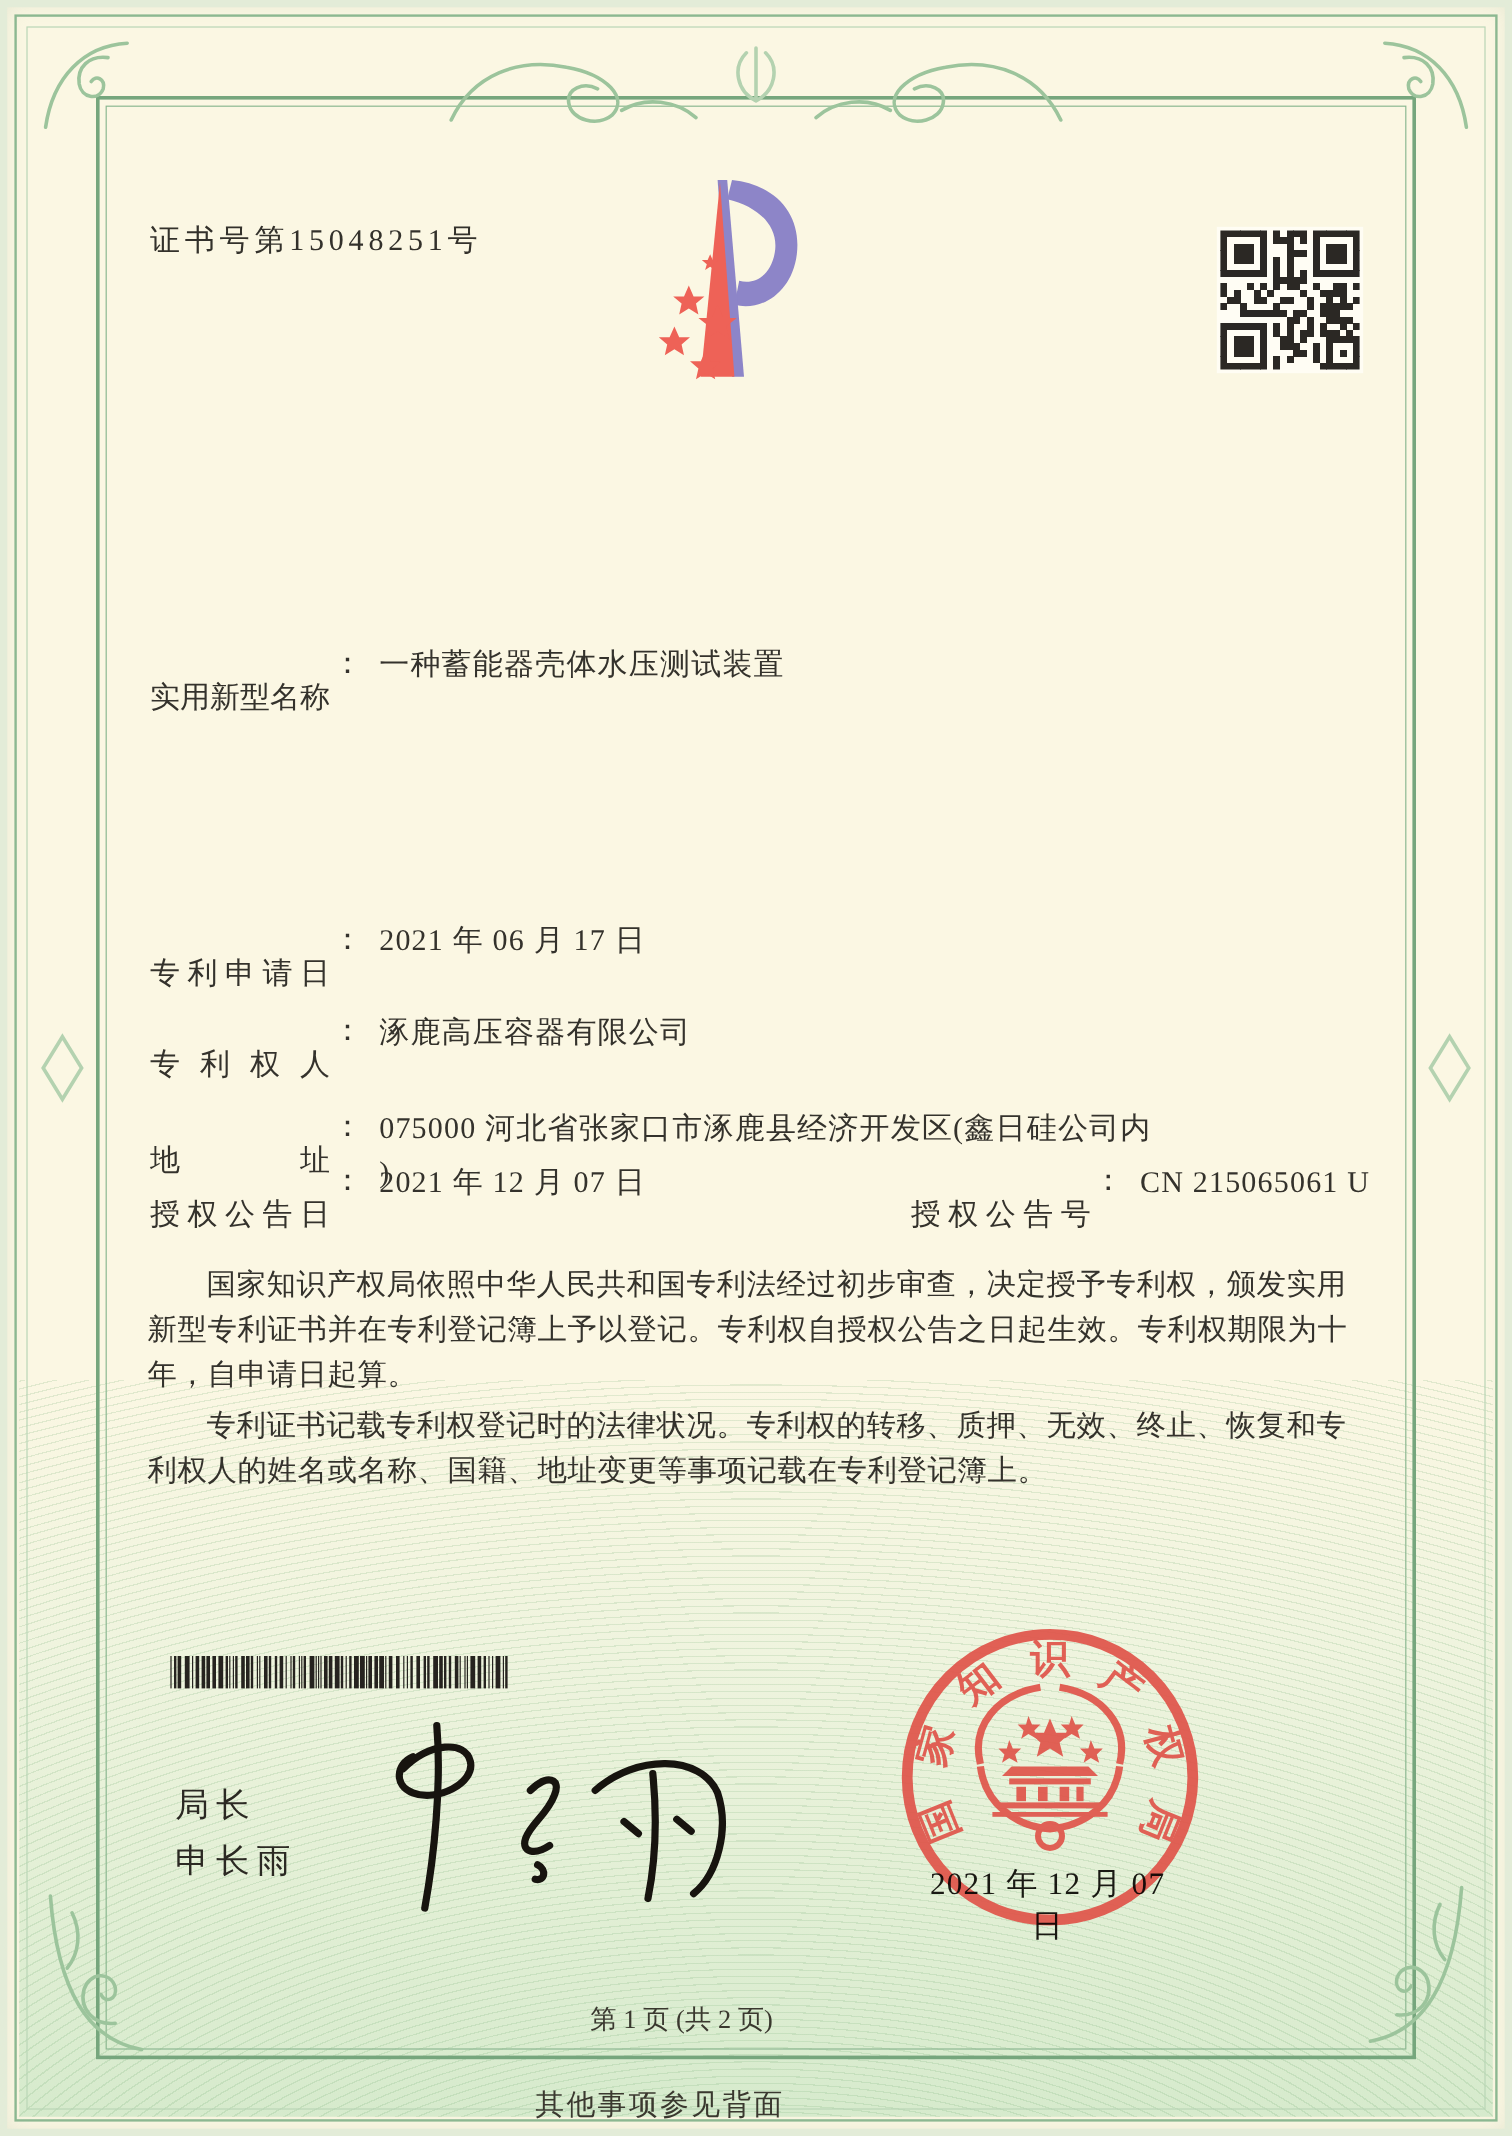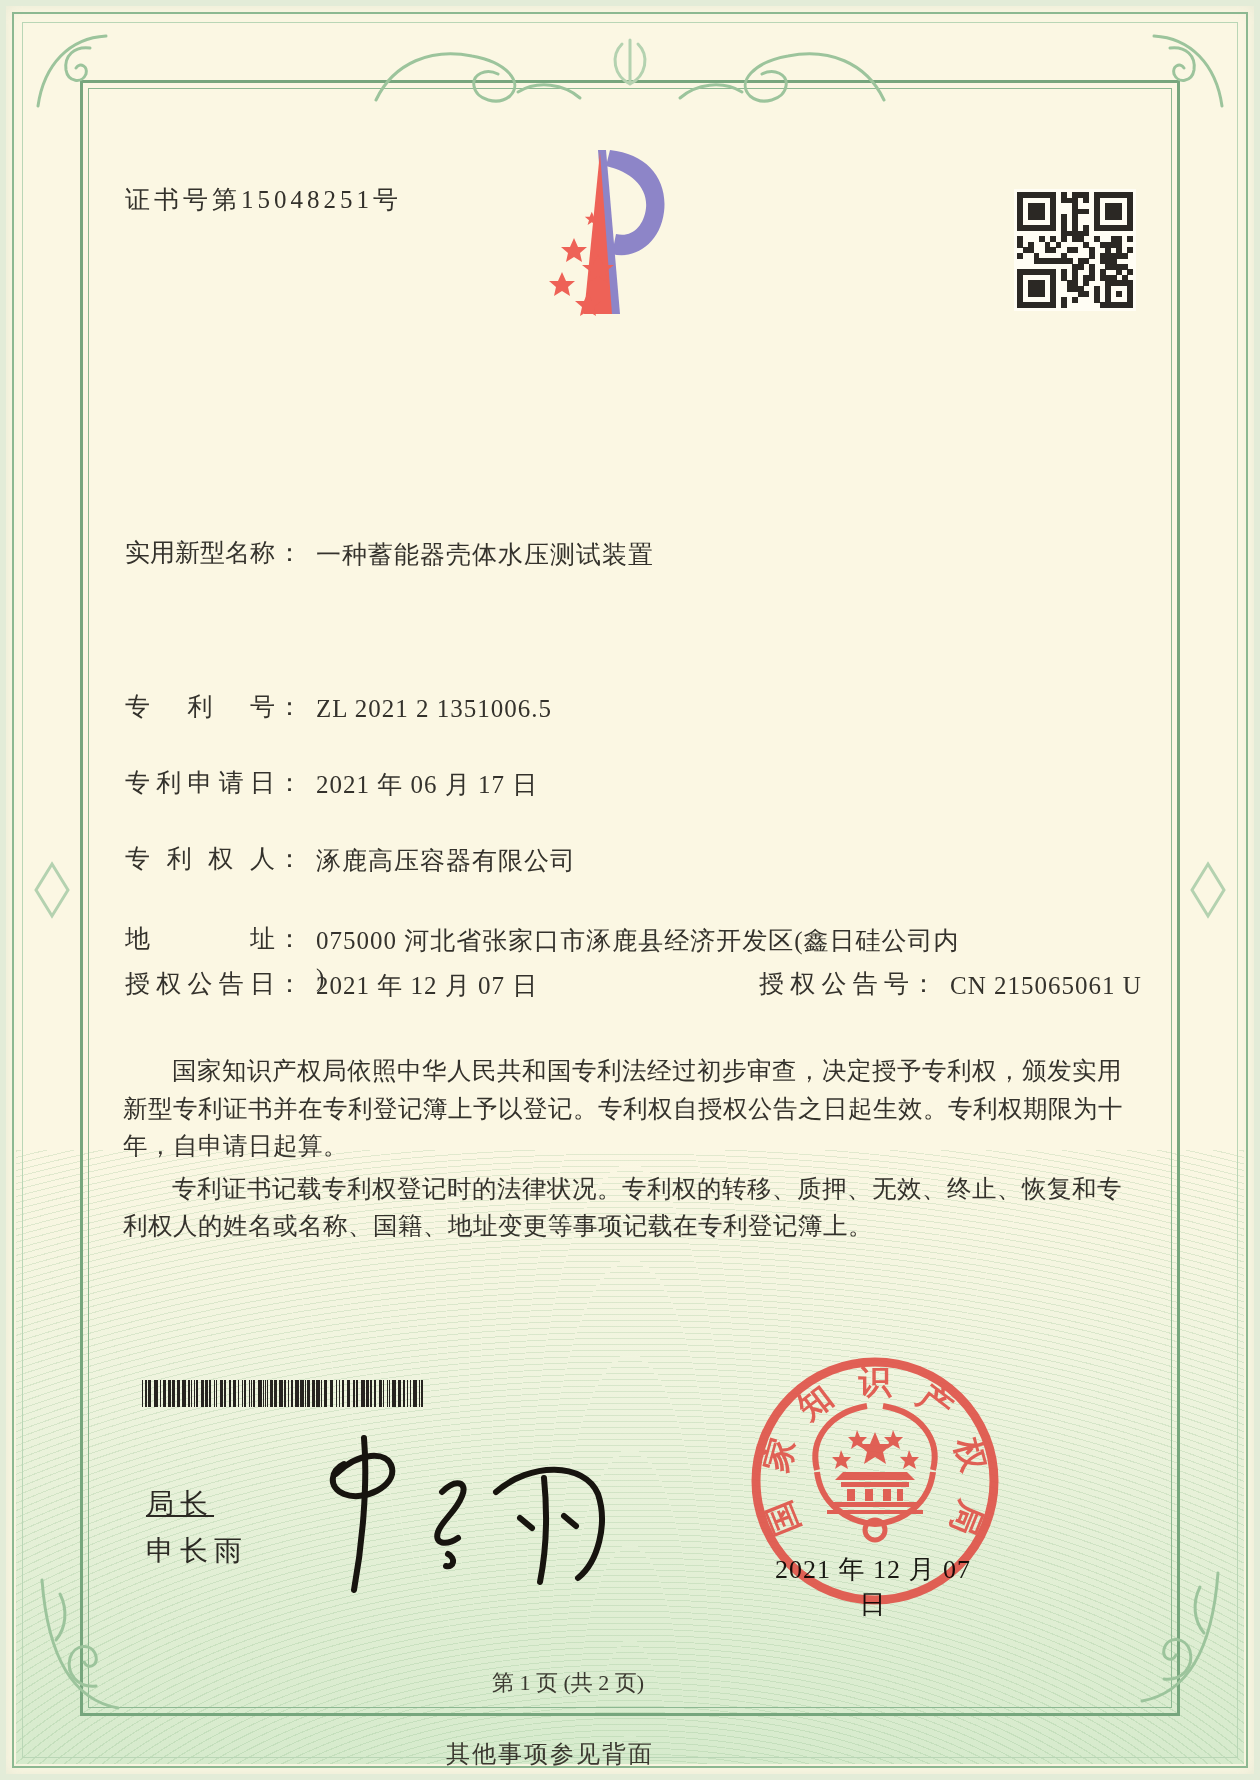--- a/index.html
+++ b/index.html
@@ -27,33 +27,33 @@
   
   .cert-no{position:absolute;left:125px;top:183px;font-size:25px;letter-spacing:4px;color:#33312b;}
   .logo{position:absolute;left:540px;top:146px;width:132px;height:172px;}
   .qr{position:absolute;left:1014px;top:189px;width:122px;height:122px;background:#fffdf4;}
   .qr svg{position:absolute;inset:3px;}
   .title{position:absolute;left:0;top:334px;width:1200px;text-align:center;
          font-size:51px;font-weight:700;letter-spacing:15px;color:#211f1b;}
 
   
   .row{position:absolute;left:125px;font-size:25px;color:#34322c;}
-  .f-label{display:inline-block;width:150px;text-align:justify;text-align-last:justify;vertical-align:top;}
+  .f-label{display:inline-block;width:150px;text-align:justify;text-align-last:justify;vertical-align:top;margin-top:28px;}
   .f-colon{display:inline-block;margin:0 14px 0 2px;vertical-align:top;}
   .f-value{display:inline-block;max-width:850px;line-height:37px;vertical-align:top;letter-spacing:1px;}
   .grant2{position:absolute;left:634px;top:0;white-space:nowrap;}
 
   .paras{position:absolute;left:123px;top:1052px;width:1014px;font-size:24.5px;line-height:37.5px;
          color:#34322c;letter-spacing:.5px;}
   .paras p{margin:0 0 5px 0;text-indent:2em;}
 
   .barcode{position:absolute;left:142px;top:1380px;width:286px;height:27px;}
   .barcode i{position:absolute;top:0;bottom:0;background:#26231f;}
 
-  .signer-title{position:absolute;left:146px;top:1485px;font-size:28px;letter-spacing:6px;text-decoration:underline;}
+  .signer-title{position:absolute;left:146px;top:1485px;font-size:28px;letter-spacing:6px;}
   .signer-name{position:absolute;left:146px;top:1532px;font-size:28px;letter-spacing:6px;}
   .signature{position:absolute;left:292px;top:1434px;width:330px;height:170px;}
   .signature path{fill:none;stroke:#17140f;stroke-width:6;stroke-linecap:round;stroke-linejoin:round;}
 
   .seal{position:absolute;left:742px;top:1348px;width:266px;height:266px;opacity:.92;}
   .seal text{font-size:33px;font-weight:700;fill:#e0544a;font-family:"Liberation Serif","DejaVu Serif",serif;}
   .seal .em{fill:#e0544a;}
   .seal .emline{fill:none;stroke:#e0544a;}
   .seal-date{position:absolute;left:758px;top:1552px;width:230px;text-align:center;font-size:26px;
              color:#1c1a16;letter-spacing:1px;mix-blend-mode:multiply;}
@@ -353,23 +353,20 @@
         <rect x="18" y="20" width="1.05" height="1.05" fill="#2b2824"></rect>
         <rect x="19" y="20" width="1.05" height="1.05" fill="#2b2824"></rect>
         <rect x="20" y="20" width="1.05" height="1.05" fill="#2b2824"></rect>
       </svg>
   </div>
 
 
   <div class="row" style="top:536px">
     <span class="f-label">实用新型名称</span><span class="f-colon">：</span><span class="f-value">一种蓄能器壳体水压测试装置</span>
   </div>
-  <div class="row" style="top:690px">
-    <span class="f-label">专利号</span><span class="f-colon">：</span><span class="f-value">ZL 2021 2 1351006.5</span>
-  </div>
   <div class="row" style="top:766px">
     <span class="f-label">专利申请日</span><span class="f-colon">：</span><span class="f-value">2021 年 06 月 17 日</span>
   </div>
   <div class="row" style="top:842px">
     <span class="f-label">专利权人</span><span class="f-colon">：</span><span class="f-value">涿鹿高压容器有限公司</span>
   </div>
   <div class="row" style="top:922px">
     <span class="f-label">地址</span><span class="f-colon">：</span><span class="f-value"><span>075000 河北省张家口市涿鹿县经济开发区(鑫日硅公司内</span><br><span>)</span></span>
   </div>
   <div class="row" style="top:967px;width:1050px">

